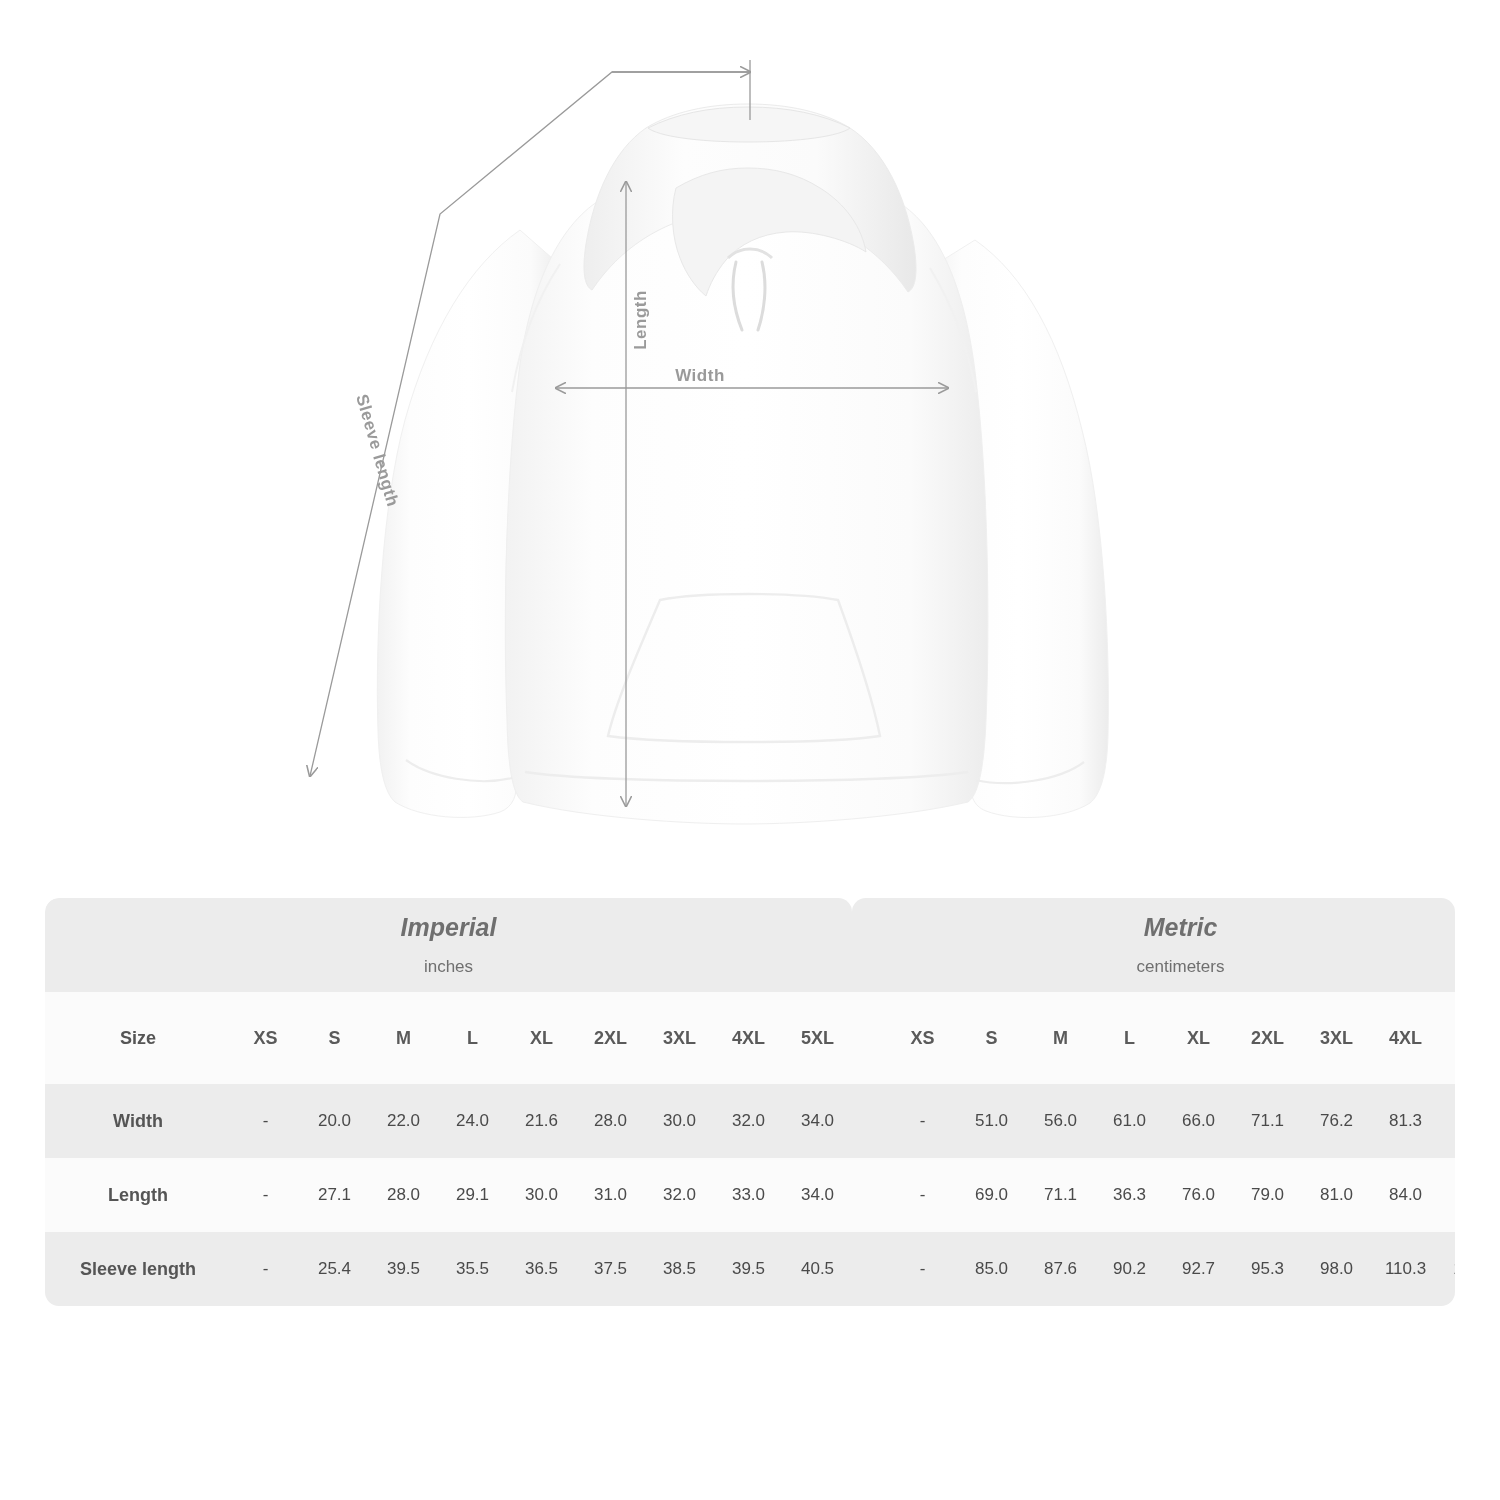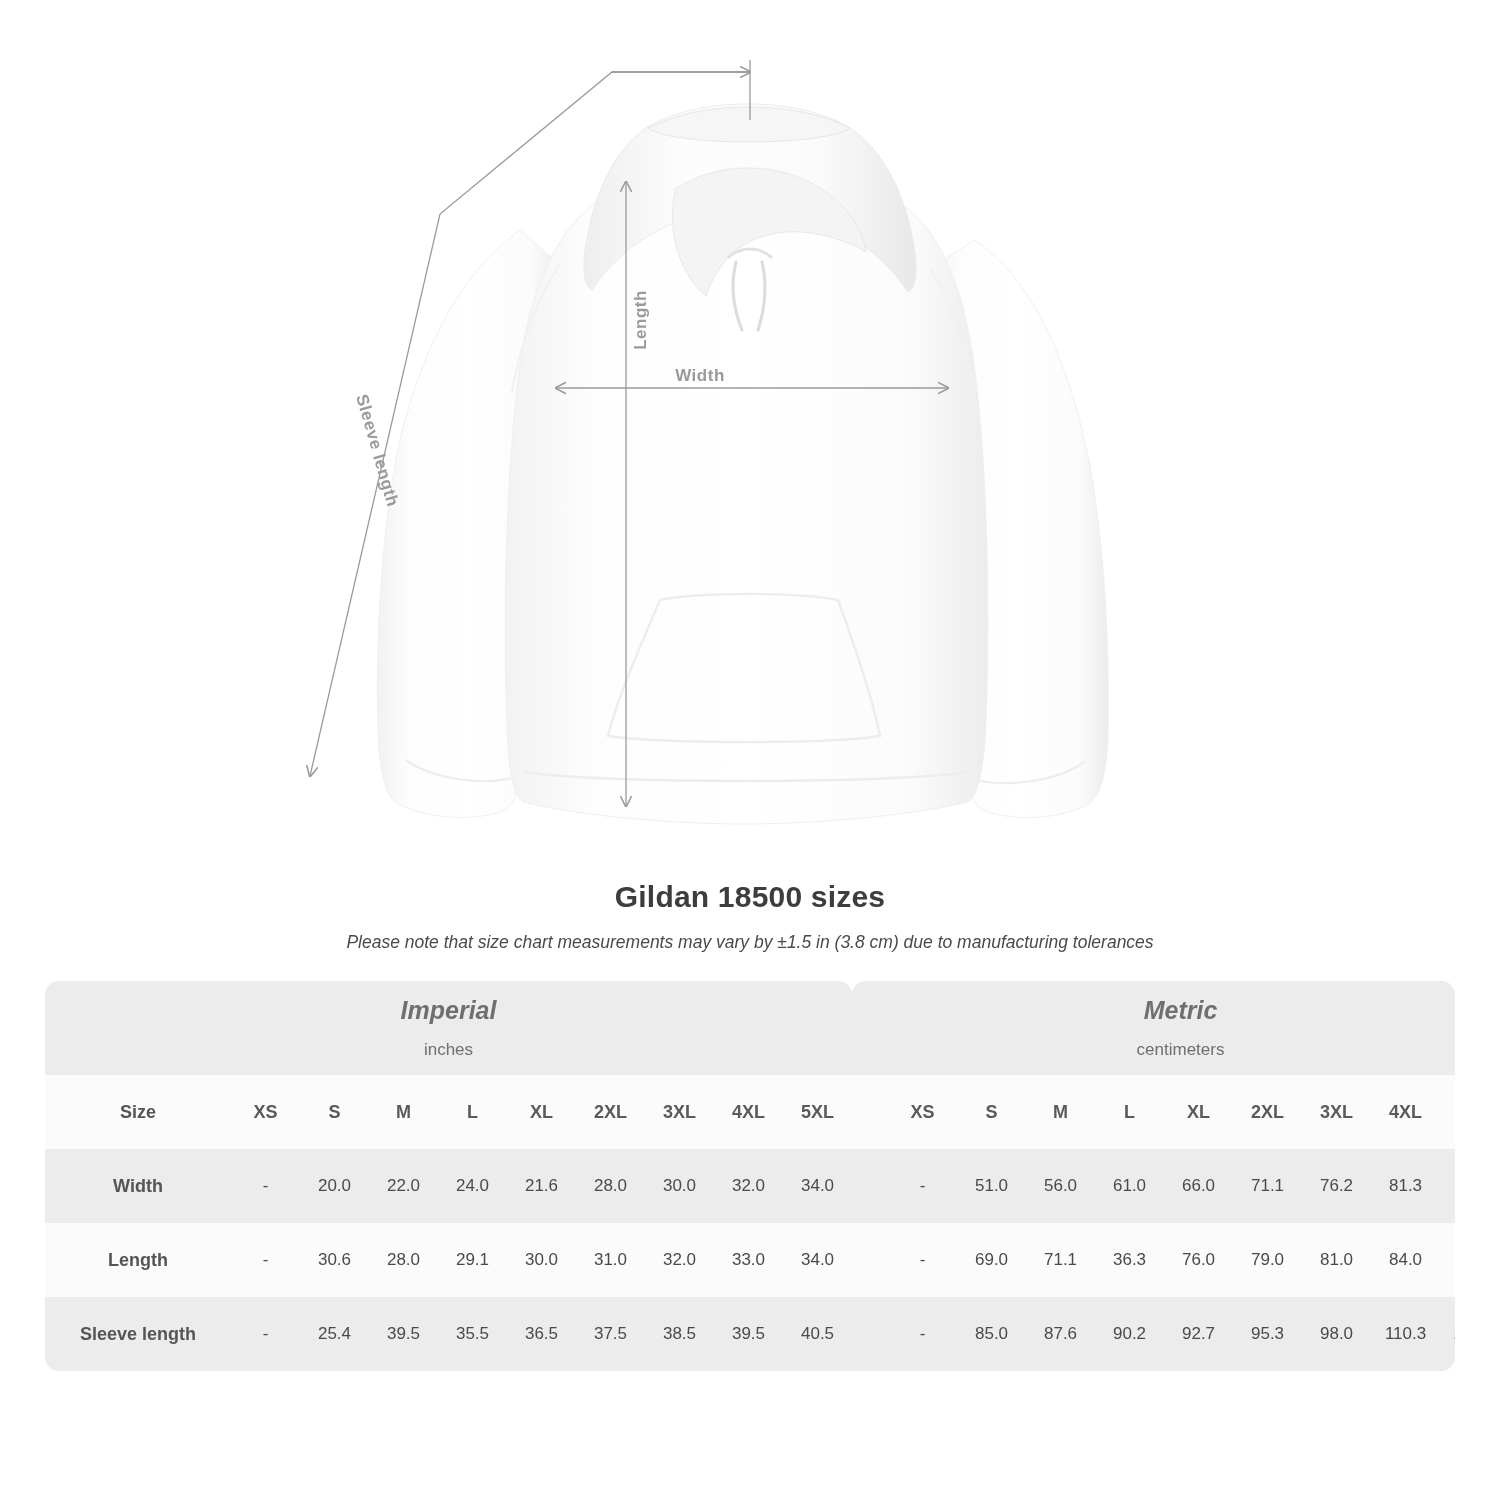--- a/index.html
+++ b/index.html
@@ -75,21 +75,21 @@
     font-style: italic;
     font-weight: bold;
     color: #6f6f6f;
     line-height: 1.15;
   }
   .unit-sub {
     font-size: 17px;
     color: #6f6f6f;
     margin-top: 15px;
   }
-  tr.r-size td { height: 74px; background: #fbfbfb; font-weight: bold; color: #5a5a5a; font-size: 18px; }
+  tr.r-size td { height: 92px; background: #fbfbfb; font-weight: bold; color: #5a5a5a; font-size: 18px; }
   tr.r-width td { height: 74px; background: #ececec; }
   tr.r-length td { height: 74px; background: #fbfbfb; }
   tr.r-sleeve td { height: 74px; background: #ececec; }
   tr.r-size td.label, tr.r-width td.label, tr.r-length td.label, tr.r-sleeve td.label {
     font-weight: bold;
     color: #555;
     font-size: 18px;
   }
   td.gap { width: 36px; }
   td.label { width: 186px; }
@@ -192,24 +192,20 @@
         <line x1="750" y1="60" x2="750" y2="120" stroke-width="1.3"></line>
         <line x1="612" y1="72" x2="750" y2="72" marker-end="url(#arrHead)"></line>
       </g>
 
       <text class="meas-label" x="646" y="320" transform="rotate(-90 646 320)" text-anchor="middle">Length</text>
       <text class="meas-label" x="700" y="381" text-anchor="middle">Width</text>
       <text class="meas-label" x="372" y="452" transform="rotate(74 372 452)" text-anchor="middle">Sleeve length</text>
     </svg>
   </div>
 
-  <div class="title-block">
-    <div class="chart-title">Gildan 18500 sizes</div>
-    <div class="chart-note">Please note that size chart measurements may vary by ±1.5 in (3.8 cm) due to manufacturing tolerances</div>
-  </div>
 
   <div class="table-wrap">
     <table class="sizes">
       <colgroup>
         <col style="width:186px">
         <col span="9" style="width:69px">
         <col style="width:36px">
         <col span="9" style="width:69px">
       </colgroup>
       <tbody>
@@ -266,21 +262,21 @@
           <td class="val">66.0</td>
           <td class="val">71.1</td>
           <td class="val">76.2</td>
           <td class="val">81.3</td>
           <td class="val">86.0</td>
         </tr>
 
         <tr class="r-length">
           <td class="label">Length</td>
           <td class="val">-</td>
-          <td class="val">30.6</td>
+          <td class="val">27.1</td>
           <td class="val">28.0</td>
           <td class="val">29.1</td>
           <td class="val">30.0</td>
           <td class="val">31.0</td>
           <td class="val">32.0</td>
           <td class="val">33.0</td>
           <td class="val">34.0</td>
           <td class="gap"></td>
           <td class="val">-</td>
           <td class="val">69.0</td>

